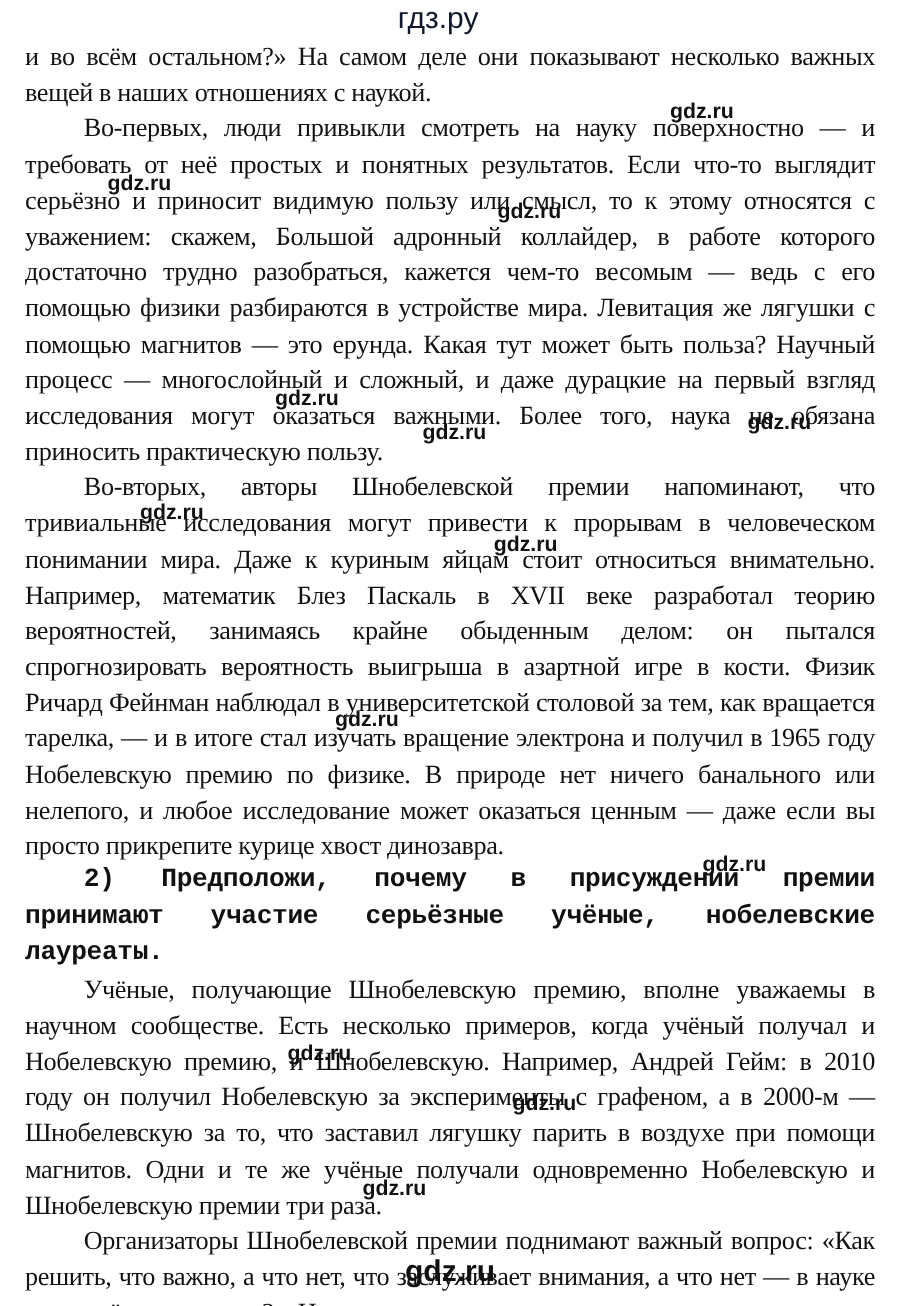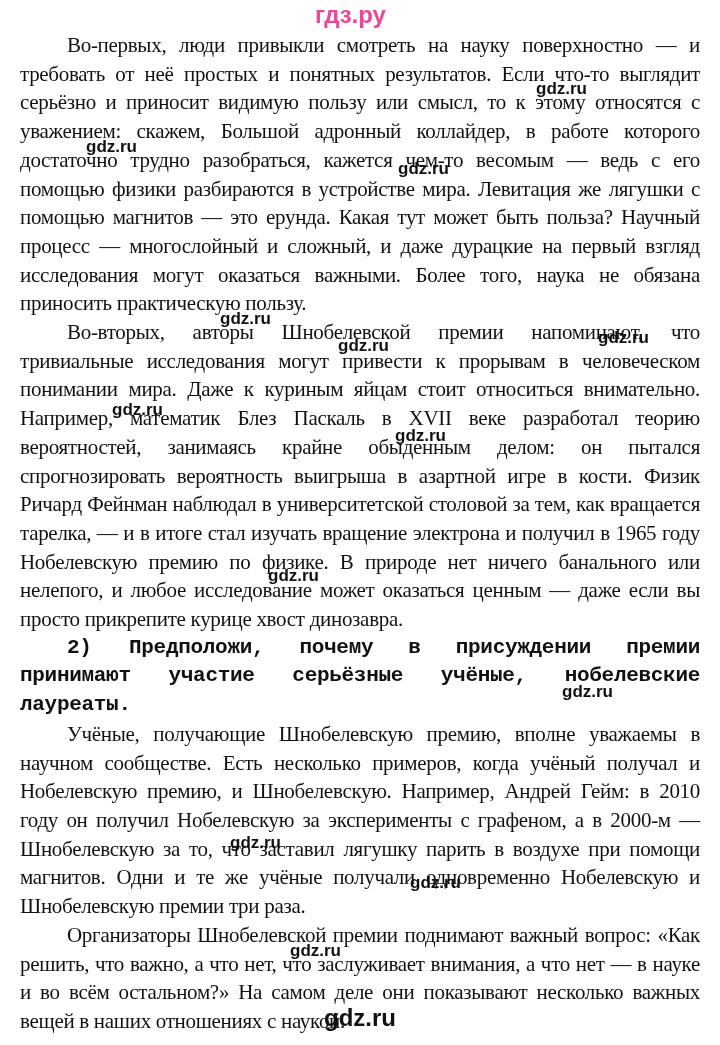--- a/index.html
+++ b/index.html
@@ -14,24 +14,24 @@
       overflow: hidden;
       color: #111111;
     }
     .header {
       position: absolute;
       top: 0;
       left: 0;
       width: 701px;
       text-align: center;
       font-family: "Liberation Sans", sans-serif;
-      font-weight: bold;
+      font-weight: normal;
       font-size: 24px;
       line-height: 30px;
-      color: #ec4899;
+      color: #0f172a;
     }
     .footer {
       position: absolute;
       top: 1003px;
       left: 0;
       width: 720px;
       text-align: center;
       font-family: "Liberation Sans", sans-serif;
       font-weight: bold;
       font-size: 24px;
@@ -75,20 +75,21 @@
       color: #111111;
       white-space: nowrap;
     }
   </style>
 </head>
 <body>
 
 <div class="header">гдз.ру</div>
 
 <div class="content">
+  <p>и во всём остальном?» На самом деле они показывают несколько важных вещей в наших отношениях с наукой.</p>
   <p class="indent">Во-первых, люди привыкли смотреть на науку поверхностно — и требовать от неё простых и понятных результатов. Если что-то выглядит серьёзно и приносит видимую пользу или смысл, то к этому относятся с уважением: скажем, Большой адронный коллайдер, в работе которого достаточно трудно разобраться, кажется чем-то весомым — ведь с его помощью физики разбираются в устройстве мира. Левитация же лягушки с помощью магнитов — это ерунда. Какая тут может быть польза? Научный процесс — многослойный и сложный, и даже дурацкие на первый взгляд исследования могут оказаться важными. Более того, наука не обязана приносить практическую пользу.</p>
   <p class="indent">Во-вторых, авторы Шнобелевской премии напоминают, что тривиальные исследования могут привести к прорывам в человеческом понимании мира. Даже к куриным яйцам стоит относиться внимательно. Например, математик Блез Паскаль в XVII веке разработал теорию вероятностей, занимаясь крайне обыденным делом: он пытался спрогнозировать вероятность выигрыша в азартной игре в кости. Физик Ричард Фейнман наблюдал в университетской столовой за тем, как вращается тарелка, — и в итоге стал изучать вращение электрона и получил в 1965 году Нобелевскую премию по физике. В природе нет ничего банального или нелепого, и любое исследование может оказаться ценным — даже если вы просто прикрепите курице хвост динозавра.</p>
   <p class="question"><span class="qnum">2)</span><span>Предположи, почему в присуждении премии принимают участие серьёзные учёные, нобелевские лауреаты.</span></p>
   <p class="indent">Учёные, получающие Шнобелевскую премию, вполне уважаемы в научном сообществе. Есть несколько примеров, когда учёный получал и Нобелевскую премию, и Шнобелевскую. Например, Андрей Гейм: в 2010 году он получил Нобелевскую за эксперименты с графеном, а в 2000-м — Шнобелевскую за то, что заставил лягушку парить в воздухе при помощи магнитов. Одни и те же учёные получали одновременно Нобелевскую и Шнобелевскую премии три раза.</p>
   <p class="indent">Организаторы Шнобелевской премии поднимают важный вопрос: «Как решить, что важно, а что нет, что заслуживает внимания, а что нет — в науке и во всём остальном?» На самом деле они показывают несколько важных вещей в наших отношениях с наукой.</p>
 </div>
 
 <div id="watermarks">
     <span class="wm" style="left: 536px; top: 80px;">gdz.ru</span>
     <span class="wm" style="left: 86px; top: 138px;">gdz.ru</span>

